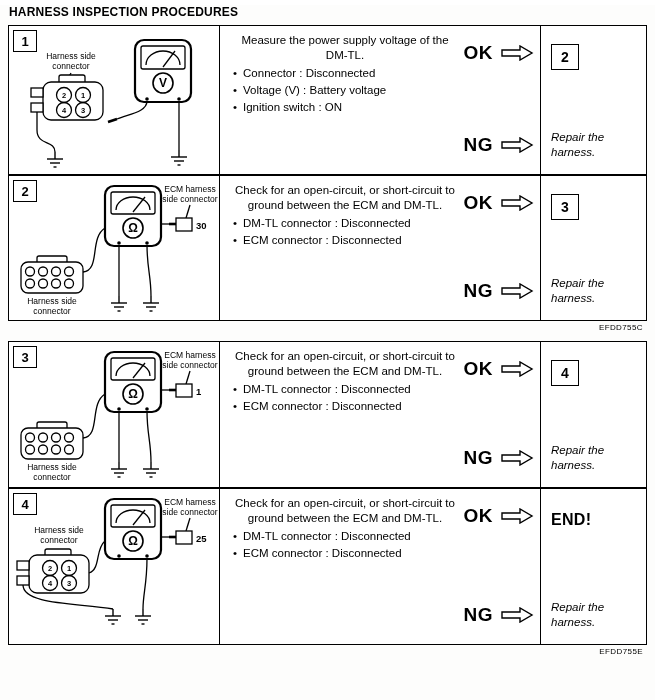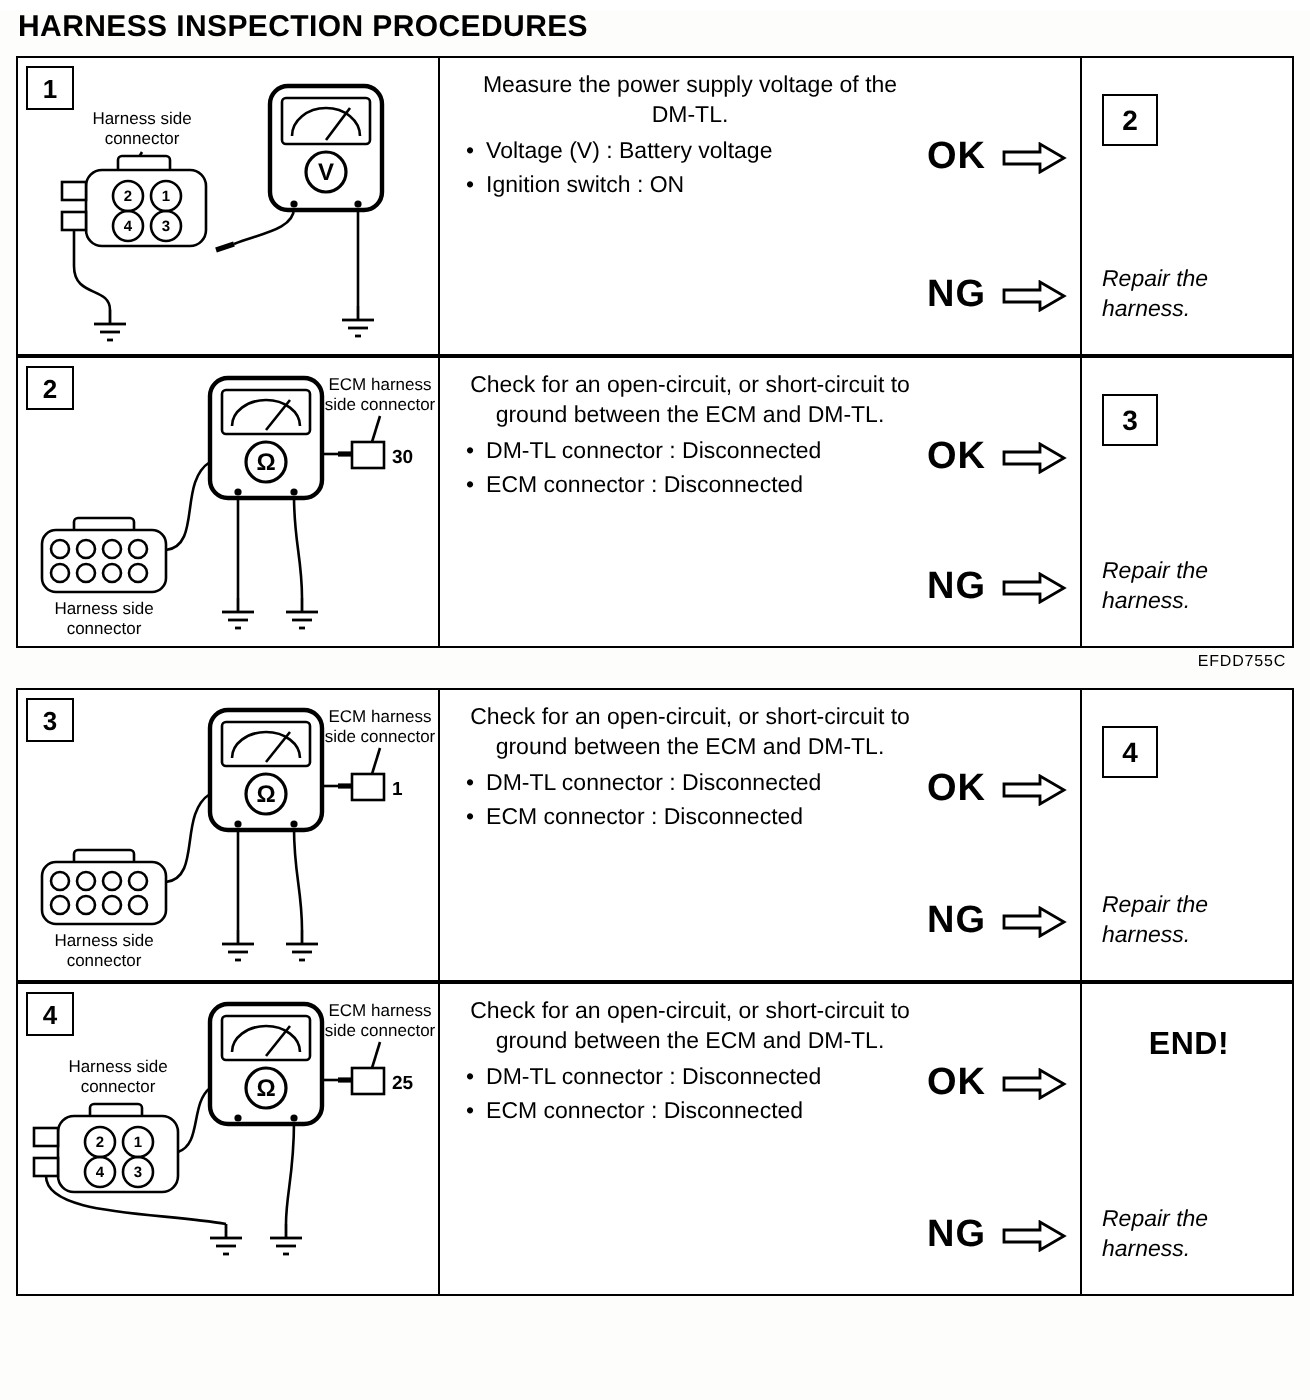--- a/index.html
+++ b/index.html
@@ -1,40 +1,40 @@
 <!DOCTYPE html>
 <html><head>
 <meta charset="utf-8">
 <style>
   html,body { margin:0; padding:0; background:#fff; }
   body { width:655px; height:700px; overflow:hidden; font-family:"Liberation Sans", sans-serif; color:#000; }
   .page { position:relative; width:655px; height:700px; background:#fdfdfc; }
-  .title { font-size:15px; font-weight:bold; letter-spacing:.2px; margin:5px 0 6px 9px; }
+  .title { font-size:12px; font-weight:bold; letter-spacing:.2px; margin:5px 0 6px 9px; }
   .panel { position:relative; margin:0 8px; border:1.6px solid #000; background:#fff; display:flex; box-sizing:border-box; }
   .p1 { height:150px; }
   .p2 { height:146px; }
   .p3 { height:147px; }
   .p4 { height:157px; }
   .code { text-align:right; font-size:8px; line-height:10px; margin:2px 12px 8px 0; letter-spacing:.4px; }
   .step-box { position:absolute; top:4px; left:4px; width:22px; height:20px; border:1.6px solid #000; background:#fff;
               display:flex; align-items:center; justify-content:center; font-size:13px; font-weight:bold; z-index:2; }
   .diagram-col { width:210px; flex:none; position:relative; }
   .diagram-col svg { position:absolute; left:0; top:0; }
   .text-col { flex:1; border-left:1.6px solid #000; position:relative; padding:7px 6px 6px 9px; box-sizing:border-box; }
   .desc { font-size:11.5px; line-height:1.28; max-width:232px;text-align:center; }
   ul.bullets { margin:3px 0 0 0; padding:0 0 0 16px; list-style:none; font-size:11.5px; line-height:1.45; max-width:232px; }
   ul.bullets li::before { content:"\2022"; margin-left:-12px; margin-right:6px; }
-  .ok-row { position:absolute; top:16px; right:6px; display:flex; align-items:center; gap:7px;margin-top:23px; }
+  .ok-row { position:absolute; top:16px; right:6px; display:flex; align-items:center; gap:7px; }
   .ng-row { position:absolute; bottom:18px; right:6px; display:flex; align-items:center; gap:7px;text-align:center; }
   .okng { font-size:19px; font-weight:bold; letter-spacing:.5px; }
   .arrow { display:block; }
   .result-col { width:106px; flex:none; border-left:1.6px solid #000; position:relative; padding:14px 8px 0 10px; box-sizing:border-box; }
   .next-box { width:26px; height:24px; border:1.7px solid #000; display:flex; align-items:center; justify-content:center;
               font-size:14px; font-weight:bold; background:#fff; margin-top:4px; }
-  .end-label { font-size:16px; font-weight:bold; margin-top:8px; letter-spacing:.3px;text-align:center; }
+  .end-label { font-size:16px; font-weight:bold; margin-top:8px; letter-spacing:.3px; }
   .ng-result { position:absolute; bottom:14px; left:10px; width:68px; font-size:11.5px; line-height:1.3;font-style:italic; }
   svg text { fill:#000; font-family:"Liberation Sans", sans-serif; }
   .lbl { font-size:8.5px; text-anchor:middle; }
   .pin-num { font-size:7.5px; font-weight:bold; text-anchor:middle; }
   .pin-val { font-size:9.5px; font-weight:bold; }
   .meter-sym { font-size:12px; font-weight:bold; text-anchor:middle; }
 </style>
 </head>
 <body>
 
@@ -91,20 +91,21 @@
         <text class="pin-num" x="55" y="71.5">2</text>
         <text class="pin-num" x="74" y="71.5">1</text>
         <text class="pin-num" x="55" y="86.5">4</text>
         <text class="pin-num" x="74" y="86.5">3</text>
         <text class="meter-sym" x="154" y="61">V</text>
       </svg>
     </div>
     <div class="text-col">
       <div class="desc">Measure the power supply voltage of the DM-TL.</div>
       <ul class="bullets">
+        <li>Connector : Disconnected</li>
         <li>Voltage (V) : Battery voltage</li>
         <li>Ignition switch : ON</li>
       </ul>
       <div class="ok-row">
         <span class="okng">OK</span>
         <svg class="arrow" width="34" height="16" viewBox="0 0 34 16">
           <path d="M2 5 H20 V1 L32 8 L20 15 V11 H2 Z" fill="#fff" stroke="#000" stroke-width="1.4"></path>
         </svg>
       </div>
       <div class="ng-row">
@@ -364,14 +365,15 @@
         <svg class="arrow" width="34" height="16" viewBox="0 0 34 16">
           <path d="M2 5 H20 V1 L32 8 L20 15 V11 H2 Z" fill="#fff" stroke="#000" stroke-width="1.4"></path>
         </svg>
       </div>
     </div>
     <div class="result-col">
       <div class="end-label">END!</div>
       <div class="ng-result">Repair the harness.</div>
     </div>
   </section>
+  <div class="code">EFDD755E</div>
 
 </div>
 
 </body></html>

